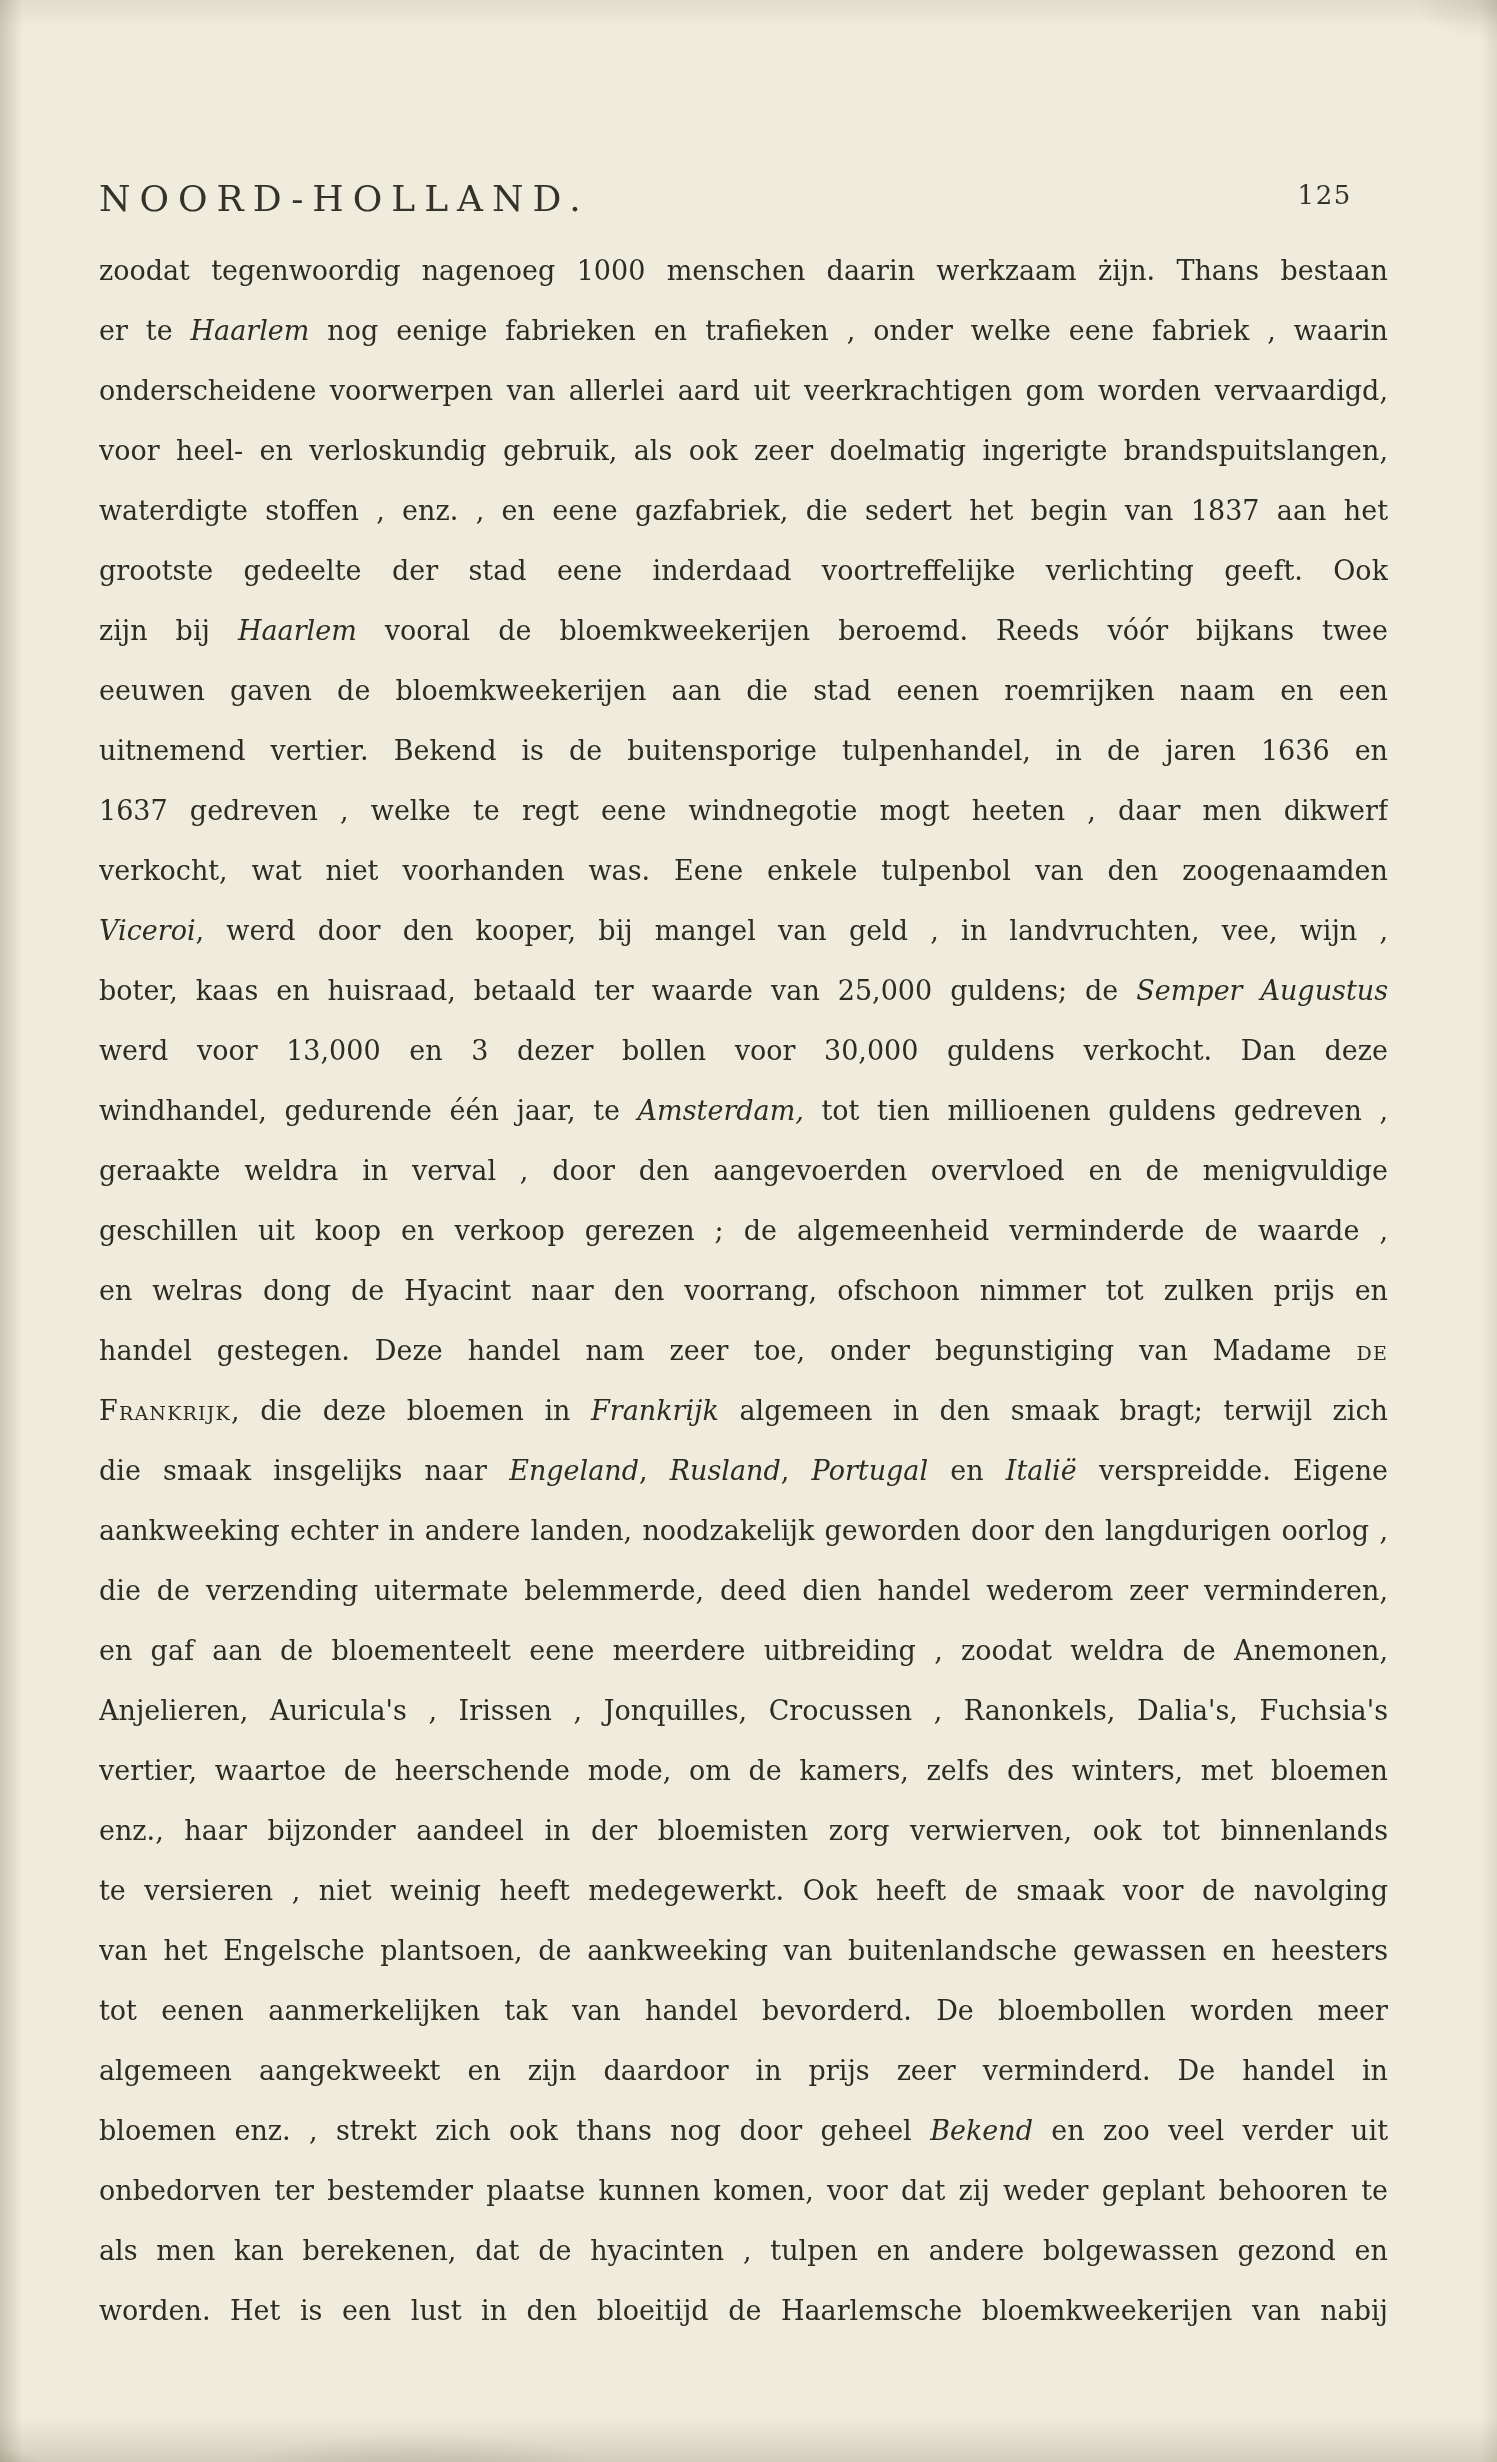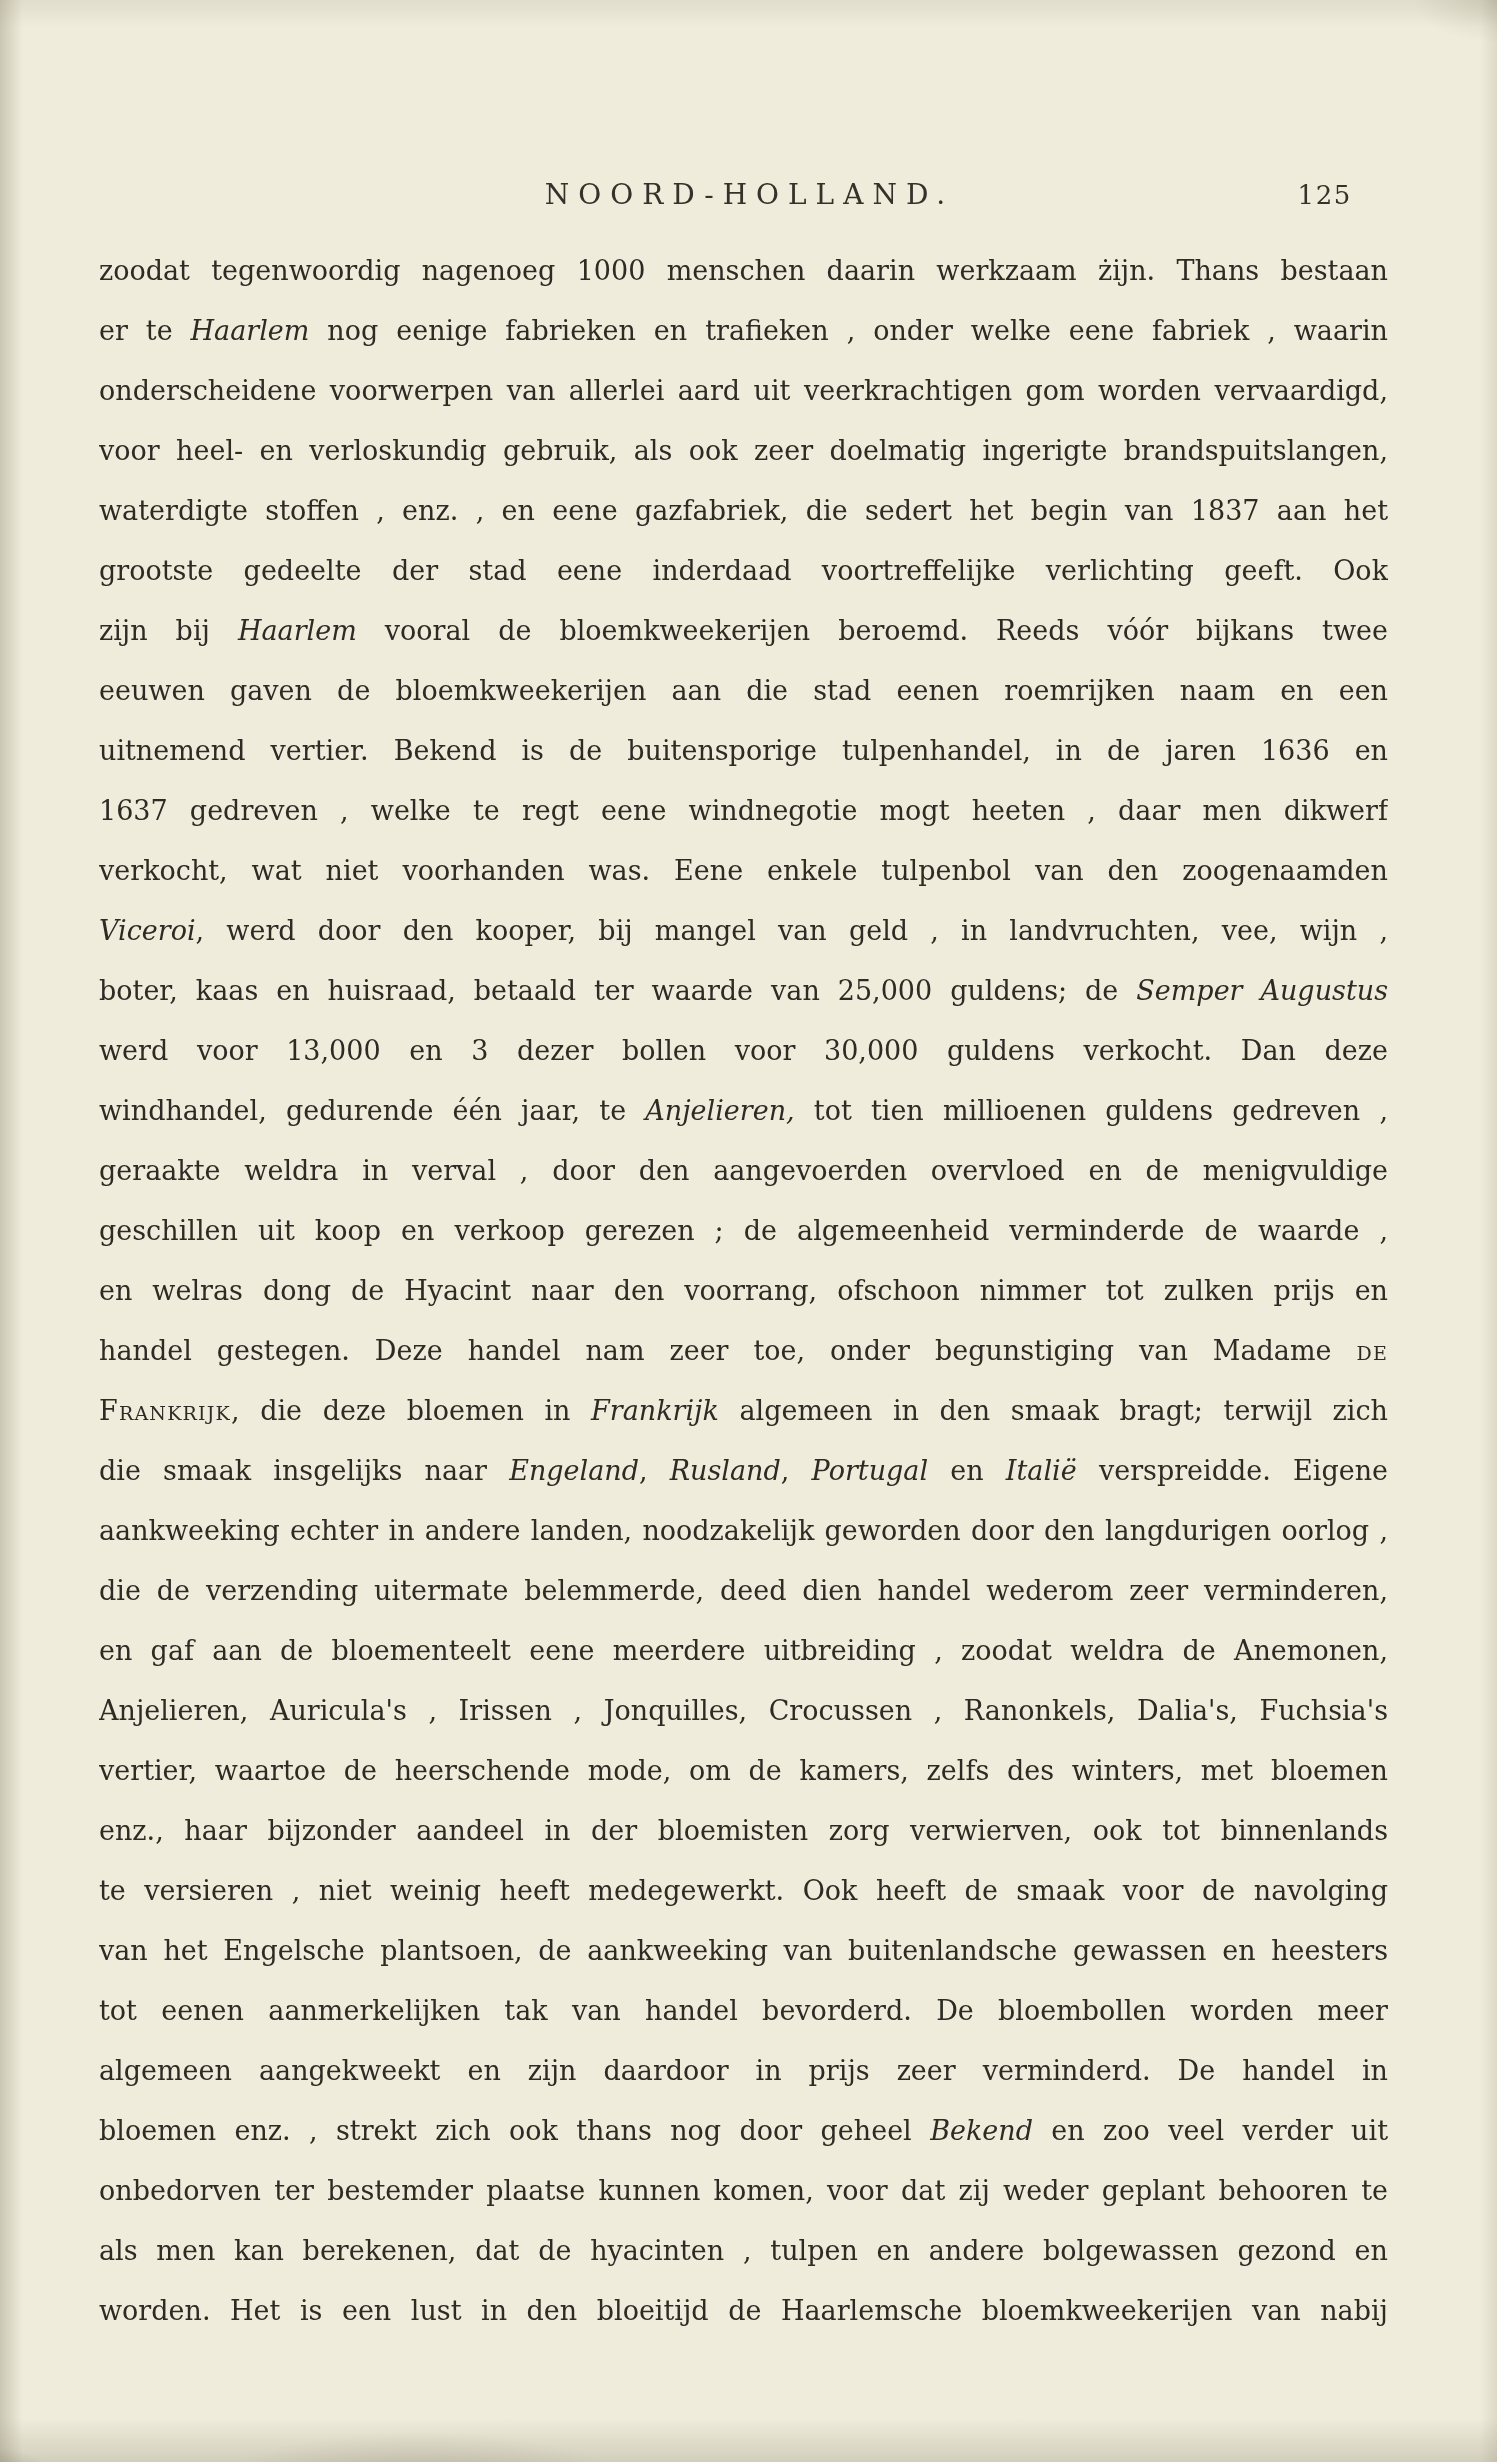--- a/index.html
+++ b/index.html
@@ -30,23 +30,23 @@
   }
   .page-header {
     position: absolute;
     left: 99px;
     top: 178px;
     width: 1289px;
     height: 44px;
   }
   .running-title {
     position: absolute;
-    left: 12px; right: 0;
-    text-align: center;
-    font-size: 28px;
+    left: 0; right: 0;
+    text-align: left;
+    font-size: 36px;
     letter-spacing: 9px;
     color: #34322a;
   }
   .page-number {
     position: absolute;
     right: 36px;
     top: 1.6px;
     font-size: 26px;
     letter-spacing: 1.6px;
     color: #34322a;
@@ -86,21 +86,21 @@
       <div class="line"><span>waterdigte stoffen , enz. , en eene gazfabriek, die sedert het begin van 1837 aan het</span></div>
       <div class="line"><span>grootste gedeelte der stad eene inderdaad voortreffelijke verlichting geeft. Ook</span></div>
       <div class="line"><span>zijn bij </span><span class="it">Haarlem</span><span> vooral de bloemkweekerijen beroemd. Reeds vóór bijkans twee</span></div>
       <div class="line"><span>eeuwen gaven de bloemkweekerijen aan die stad eenen roemrijken naam en een</span></div>
       <div class="line"><span>uitnemend vertier. Bekend is de buitensporige tulpenhandel, in de jaren 1636 en</span></div>
       <div class="line"><span>1637 gedreven , welke te regt eene windnegotie mogt heeten , daar men dikwerf</span></div>
       <div class="line"><span>verkocht, wat niet voorhanden was. Eene enkele tulpenbol van den zoogenaamden</span></div>
       <div class="line"><span class="it">Viceroi</span><span>, werd door den kooper, bij mangel van geld , in landvruchten, vee, wijn ,</span></div>
       <div class="line"><span>boter, kaas en huisraad, betaald ter waarde van 25,000 guldens; de </span><span class="it">Semper Augustus</span></div>
       <div class="line"><span>werd voor 13,000 en 3 dezer bollen voor 30,000 guldens verkocht. Dan deze</span></div>
-      <div class="line"><span>windhandel, gedurende één jaar, te </span><span class="it">Anjelieren,</span><span> tot tien millioenen guldens gedreven ,</span></div>
+      <div class="line"><span>windhandel, gedurende één jaar, te </span><span class="it">Amsterdam,</span><span> tot tien millioenen guldens gedreven ,</span></div>
       <div class="line"><span>geraakte weldra in verval , door den aangevoerden overvloed en de menigvuldige</span></div>
       <div class="line"><span>geschillen uit koop en verkoop gerezen ; de algemeenheid verminderde de waarde ,</span></div>
       <div class="line"><span>en welras dong de Hyacint naar den voorrang, ofschoon nimmer tot zulken prijs en</span></div>
       <div class="line"><span>handel gestegen. Deze handel nam zeer toe, onder begunstiging van Madame </span><span class="sc">de</span></div>
       <div class="line"><span class="sc">Frankrijk</span><span>, die deze bloemen in </span><span class="it">Frankrijk</span><span> algemeen in den smaak bragt; terwijl zich</span></div>
       <div class="line"><span>die smaak insgelijks naar </span><span class="it">Engeland</span><span>, </span><span class="it">Rusland</span><span>, </span><span class="it">Portugal</span><span> en </span><span class="it">Italië</span><span> verspreidde. Eigene</span></div>
       <div class="line"><span>aankweeking echter in andere landen, noodzakelijk geworden door den langdurigen oorlog ,</span></div>
       <div class="line"><span>die de verzending uitermate belemmerde, deed dien handel wederom zeer verminderen,</span></div>
       <div class="line"><span>en gaf aan de bloementeelt eene meerdere uitbreiding , zoodat weldra de Anemonen,</span></div>
       <div class="line"><span>Anjelieren, Auricula's , Irissen , Jonquilles, Crocussen , Ranonkels, Dalia's, Fuchsia's</span></div>

